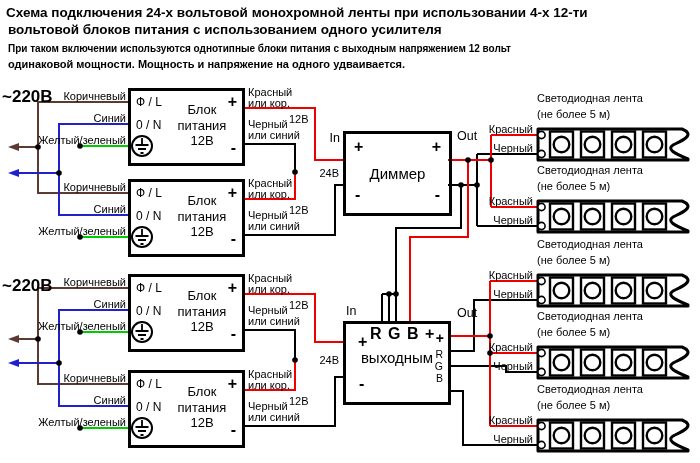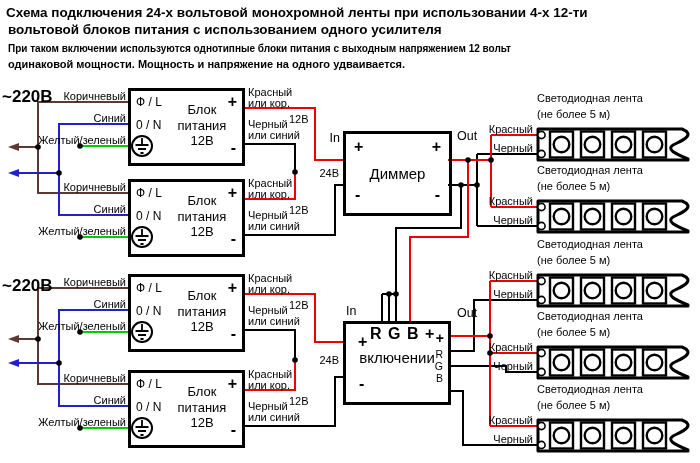--- a/index.html
+++ b/index.html
@@ -257,21 +257,21 @@
     <div class="inner" style="left:0;right:0;top:31px;text-align:center;font-size:15px">Диммер</div>
   </div>
 
   <div class="t" style="left:346px;top:304px;font-size:12.5px">In</div>
   <div class="t" style="left:457px;top:306px;font-size:12.5px">Out</div>
   <div class="box" style="left:343px;top:321px;width:102px;height:78px">
     <div class="inner t b" style="left:24px;top:1px;font-size:16px;letter-spacing:1px">R G B +</div>
     <div class="inner t b" style="left:12px;top:9px;font-size:16px">+</div>
     <div class="inner t b" style="left:13px;top:51px;font-size:16px">-</div>
     <div class="inner" style="left:0;right:0;top:25px;text-align:center;font-size:15px;line-height:17px">
-        <div>включении</div>
+        <div>выходным</div>
     </div>
     <div class="inner t b" style="right:4px;top:6px;font-size:14px">+</div>
     <div class="inner t" style="right:5px;top:24px;font-size:10.5px">R</div>
     <div class="inner t" style="right:5px;top:36px;font-size:10.5px">G</div>
     <div class="inner t" style="right:5px;top:48px;font-size:10.5px">B</div>
   </div>
 
   <div class="striplbl" style="left:537px;top:90px">
       <div>Светодиодная лента</div>
       <div>(не более 5 м)</div>

